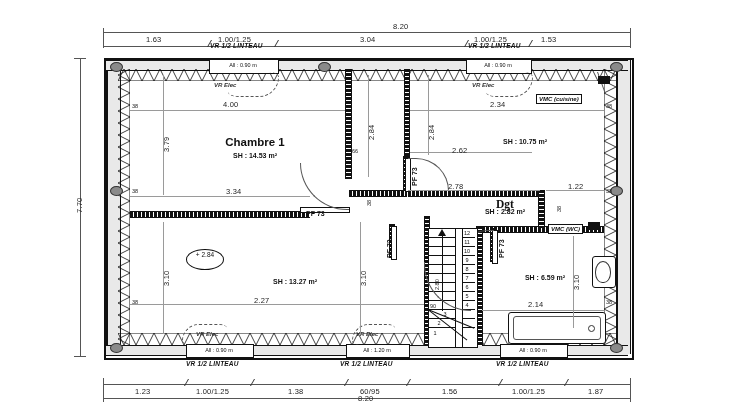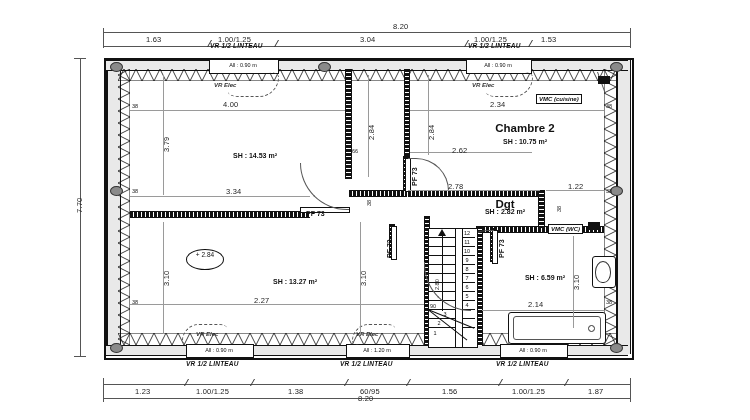--- a/index.html
+++ b/index.html
@@ -215,28 +215,28 @@
   <div class="pflbl v" style="left:411px;top:186px;">PF 73</div>
 
   <div class="doorleaf" style="left:492px;top:230px;width:4px;height:32px;"></div>
   <div class="door-arc" style="left:455px;top:230px;width:38px;height:32px;border:1px solid #555;
               border-radius:48px 0 0 0;border-bottom:none;border-right:none;"></div>
   <div class="pflbl v" style="left:498px;top:258px;">PF 73</div>
 
   <div class="doorleaf" style="left:391px;top:226px;width:4px;height:32px;"></div>
   <div class="pflbl v" style="left:386px;top:258px;">PF 73</div>
 
+  <div class="roomName" style="left:190px;top:136px;width:130px;">Chambre 1</div>
   <div class="roomArea" style="left:190px;top:152px;width:130px;">SH : 14.53 m²</div>
 
-  <div class="roomName" style="left:460px;top:122px;width:130px;">Chambre 2</div>
   <div class="roomArea" style="left:460px;top:138px;width:130px;">SH : 10.75 m²</div>
 
   <div class="roomArea" style="left:230px;top:278px;width:130px;">SH : 13.27 m²</div>
 
-  <div class="roomName" style="left:450px;top:198px;width:110px;">Dgt</div>
+  <div class="roomName" style="left:450px;top:198px;width:110px;font-family:Liberation Serif, serif;">Dgt</div>
   <div class="roomArea" style="left:450px;top:208px;width:110px;">SH : 2.82 m²</div>
 
   <div class="roomArea" style="left:490px;top:274px;width:110px;">SH : 6.59 m²</div>
 
   <div class="ovalTag" style="left:186px;top:249px;width:36px;height:17px;">+ 2.84</div>
 
   <div class="tagbox" style="left:536px;top:94px;">VMC (cuisine)</div>
   <div class="tagbox" style="left:548px;top:224px;">VMC (WC)</div>
   <div class="abs" style="left:565px;top:72px;width:36px;height:22px;border-right:1px solid #555;
               border-bottom:none;transform:skewX(20deg);"></div>

